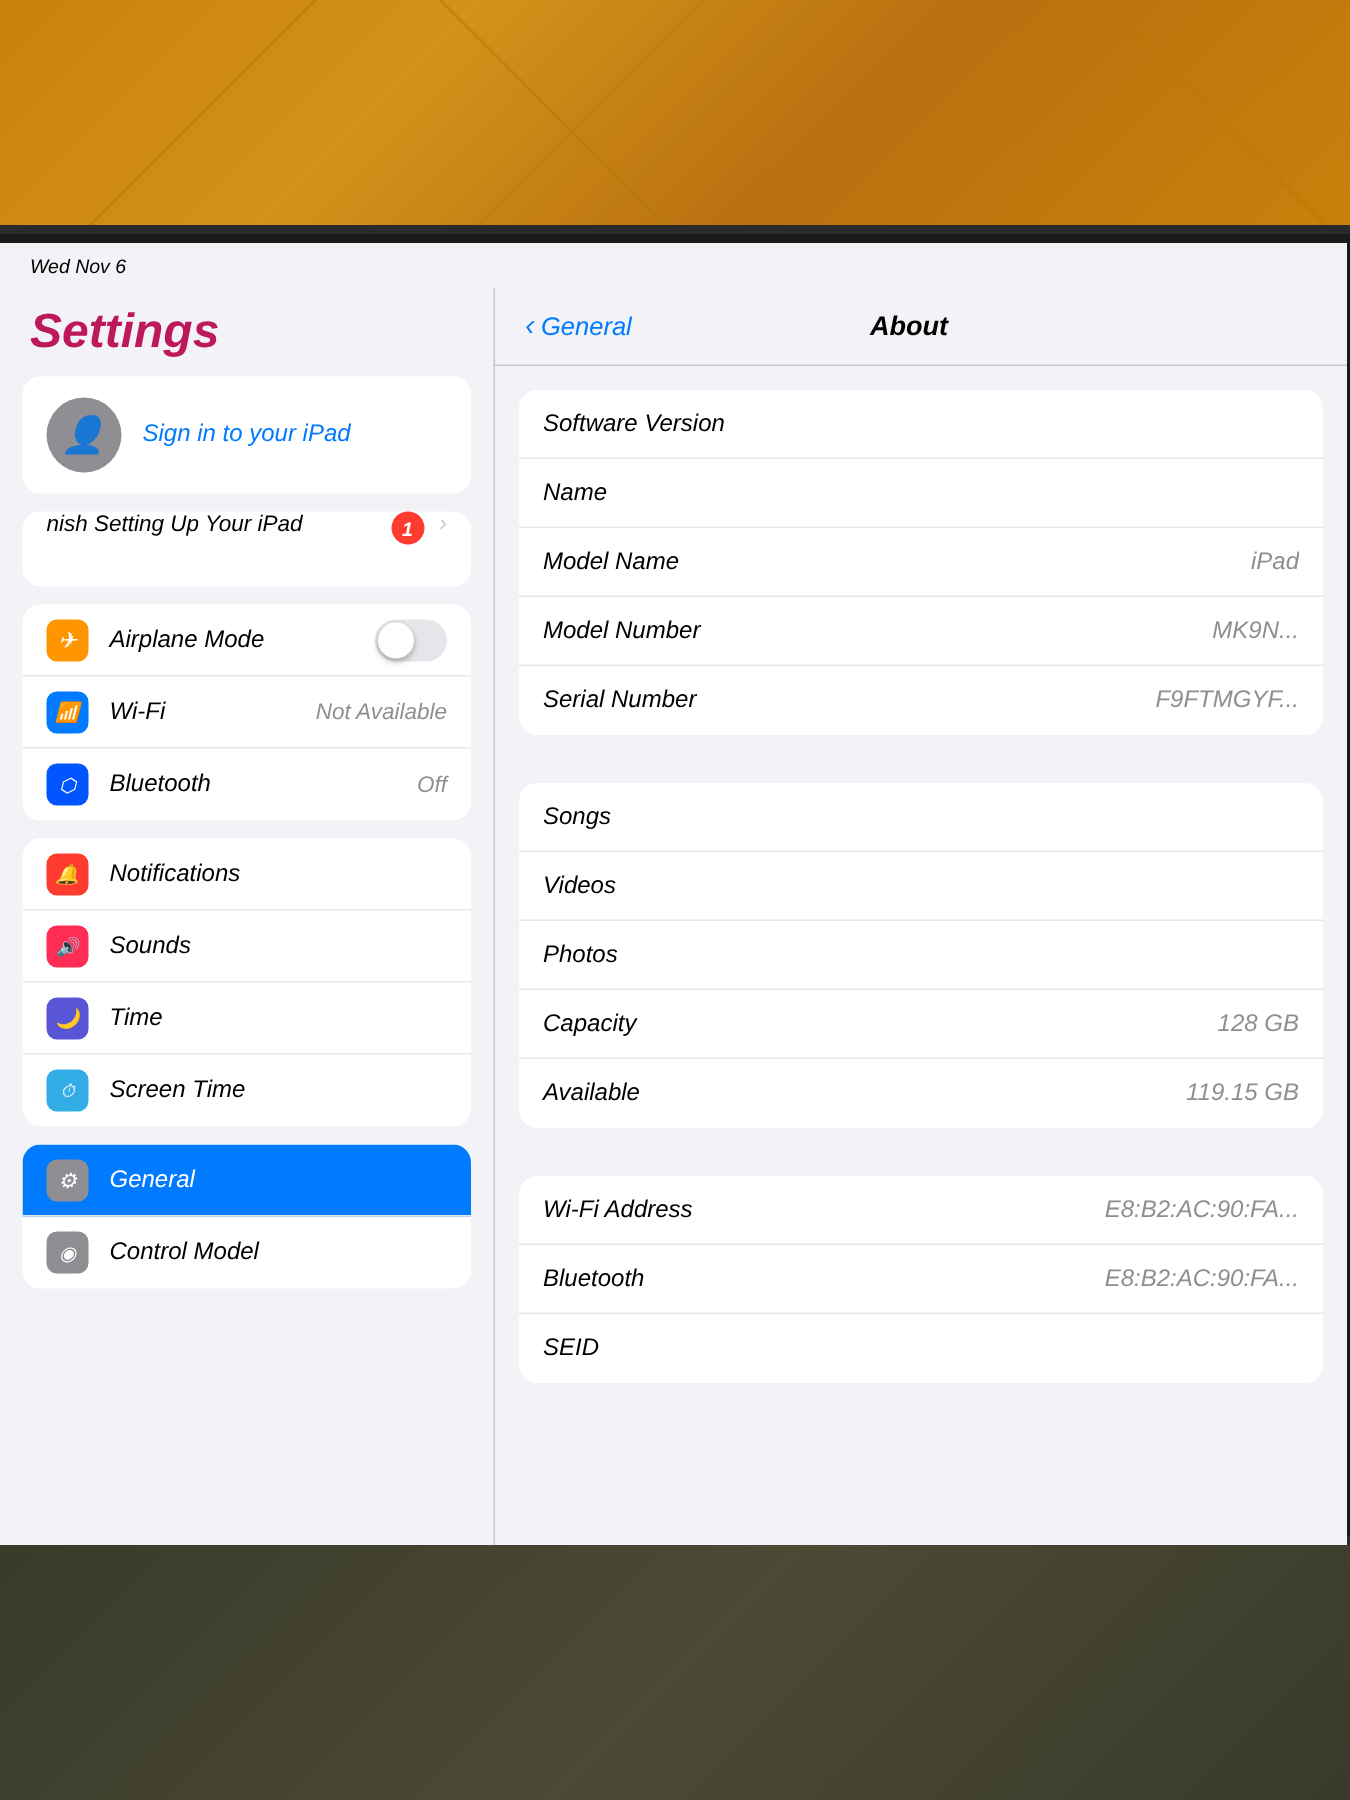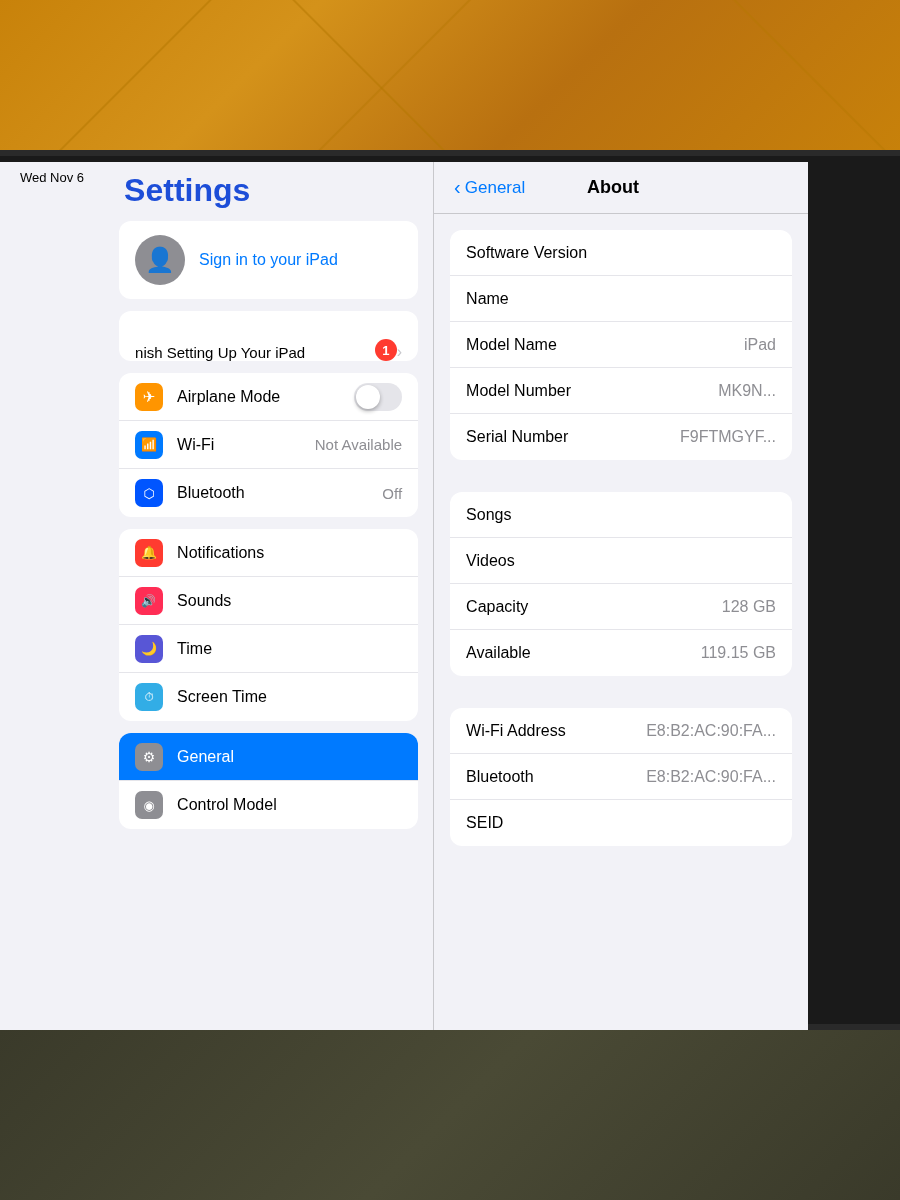--- a/index.html
+++ b/index.html
@@ -61,24 +61,26 @@
       height: 880px;
       background: #1a1a1a;
       border-top: 6px solid #2a2a2a;
       border-bottom: 6px solid #2a2a2a;
     }
 
     .ipad-screen {
       position: absolute;
       top: 6px;
       left: 0;
-      width: 808px;
+      width: 898px;
       height: 868px;
       background: #f2f2f7;
       display: flex;
+      flex-direction: column;
+      font-style: italic;
     }
 
     .status-bar {
       height: 30px;
       background: #f2f2f7;
       display: flex;
       align-items: center;
       padding: 0 20px;
     }
 
@@ -99,21 +101,21 @@
       width: 330px;
       background: #f2f2f7;
       border-right: 1px solid #c8c8cc;
       overflow: hidden;
       flex-shrink: 0;
     }
 
     .settings-title {
       font-size: 32px;
       font-weight: 700;
-      color: #1d4ed8;
+      color: #be185d;
       padding: 10px 20px 12px 20px;
     }
 
     .sign-in-card {
       margin: 0 15px 12px 15px;
       background: #fff;
       border-radius: 12px;
       padding: 14px 16px;
       display: flex;
       align-items: center;
@@ -149,22 +151,23 @@
       color: #666;
       line-height: 1.3;
     }
 
     .setup-row {
       margin: 0 15px 12px 15px;
       background: #fff;
       border-radius: 12px;
       padding: 0 16px;
       display: flex;
-      align-items: flex-end;
+      align-items: flex-start;
       height: 50px;
+      gap: 10px;
     }
 
     .setup-row-label {
       font-size: 15px;
       color: #000;
       flex: 1;
     }
 
     .badge-red {
       background: #ff3b30;
@@ -480,20 +483,24 @@
           <div class="detail-section">
             <div class="detail-row">
               <span class="detail-row-label">Songs</span>
               <span class="detail-row-value"></span>
             </div>
             <div class="detail-row">
               <span class="detail-row-label">Videos</span>
               <span class="detail-row-value"></span>
             </div>
             <div class="detail-row">
+              <span class="detail-row-label">Photos</span>
+              <span class="detail-row-value"></span>
+            </div>
+            <div class="detail-row">
               <span class="detail-row-label">Capacity</span>
               <span class="detail-row-value">128 GB</span>
             </div>
             <div class="detail-row">
               <span class="detail-row-label">Available</span>
               <span class="detail-row-value">119.15 GB</span>
             </div>
           </div>
 
           <div class="section-spacer"></div>

